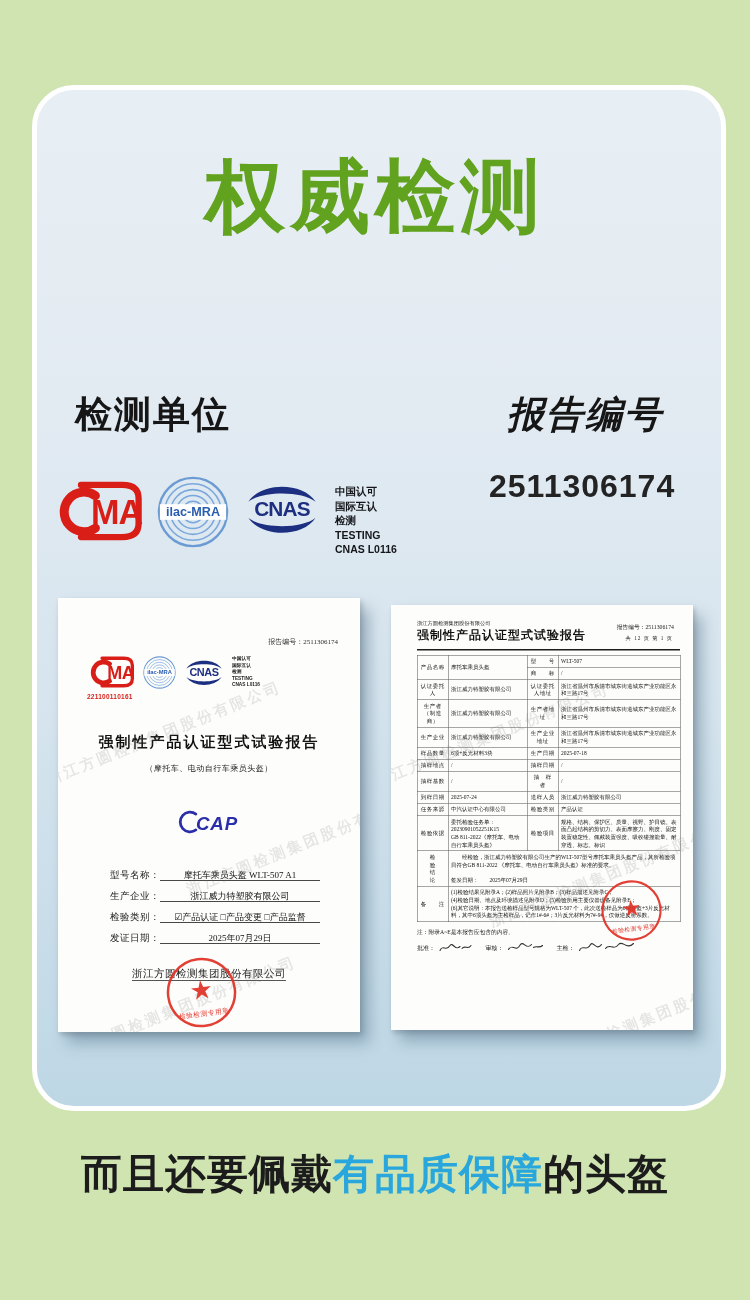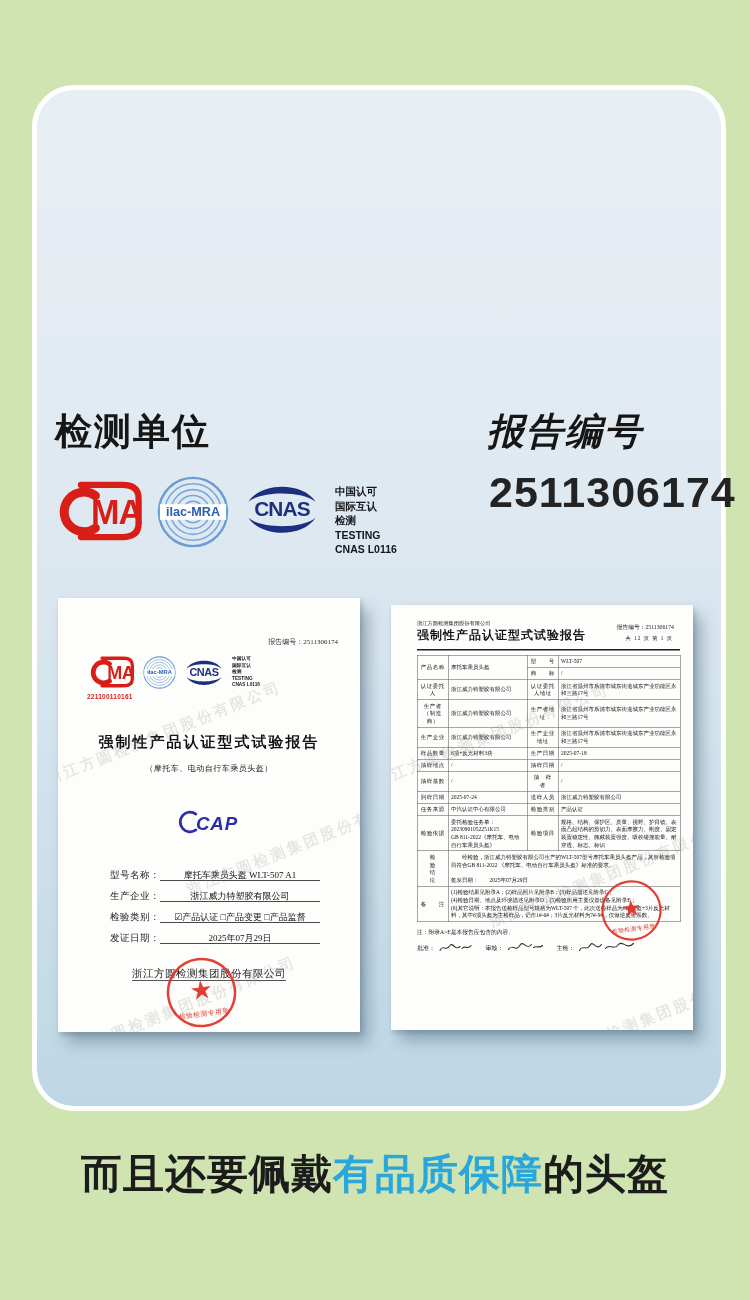--- a/index.html
+++ b/index.html
@@ -9,26 +9,26 @@
     font-family:"Liberation Sans","DejaVu Sans",sans-serif;
   }
   .card{
     position:absolute;left:32px;top:85px;width:694px;height:1026px;
     box-sizing:border-box;border:5px solid #ffffff;border-radius:42px;
     background:linear-gradient(180deg,#e7eef4 0%,#e3ebf2 30%,#d5e4ee 62%,#bed7e5 100%);
   }
   .page-title{position:absolute;left:0;right:0;top:150px;text-align:center;font-weight:bold;letter-spacing:5px;}
   .page-title .t1{font-size:80px;line-height:94px;color:#61a21f;}
   .page-title .t2{font-size:80px;line-height:94px;color:#262626;}
-  .sec-label{position:absolute;top:407px;font-size:37px;font-weight:bold;color:#161616;letter-spacing:2px;}
+  .sec-label{position:absolute;top:390px;font-size:37px;font-weight:bold;color:#161616;letter-spacing:2px;margin-left:20px;}
   .lab-left{left:55px;}
   .lab-right{left:487px;font-style:italic;}
   .logo-row{position:absolute;left:54px;top:476px;display:flex;align-items:flex-start;gap:13px;}
   .accred-lines{font-size:10.5px;line-height:14.5px;font-weight:bold;color:#14161a;white-space:pre-line;margin-top:8px;}
-  .report-number{position:absolute;left:489px;top:468px;font-size:43px;font-weight:bold;color:#232323;letter-spacing:1px;}
+  .report-number{position:absolute;left:489px;top:468px;font-size:32px;font-weight:bold;color:#232323;letter-spacing:1px;}
   .cert{position:absolute;box-shadow:9px 11px 14px rgba(70,100,125,.42),2px 3px 5px rgba(0,0,0,.18);}
   .cert-l{left:58px;top:598px;width:302px;height:434px;}
   .cert-r{left:391px;top:605px;width:302px;height:425px;}
   .paper2x{
     position:absolute;left:0;top:0;transform:scale(.5);transform-origin:0 0;
     background:#fdfdfc;color:#1d1d1d;overflow:hidden;
     font-family:"Liberation Serif","DejaVu Serif",serif;
   }
   .paper-l{width:604px;height:868px;}
   .paper-r{width:604px;height:850px;}
@@ -68,20 +68,21 @@
   .r-sigs .sg{margin-right:14px;}
   .footer{position:absolute;left:0;right:0;top:1146px;text-align:center;font-weight:bold;font-size:41px;line-height:56px;color:#1c1c1c;letter-spacing:1px;}
   .footer .blue{color:#29a7dc;}
 </style>
 </head>
 <body>
 
 <div class="card"></div>
 
 <div class="page-title">
+  <div class="t1">权威检测</div>
 </div>
 
 <div class="sec-label lab-left">检测单位</div>
 <div class="sec-label lab-right">报告编号</div>
 
 <div class="logo-row">
 
   <svg width="90" height="70" viewBox="0 0 100 76">
     <path d="M30,9 H76 Q94,9 94,24 V52 Q94,67 76,67 H30" fill="none" stroke="#d91e18" stroke-width="7" stroke-linecap="round"></path>
     <path d="M46,21 A22,22 0 1,0 46,57" fill="none" stroke="#d91e18" stroke-width="10" stroke-linecap="round"></path>

